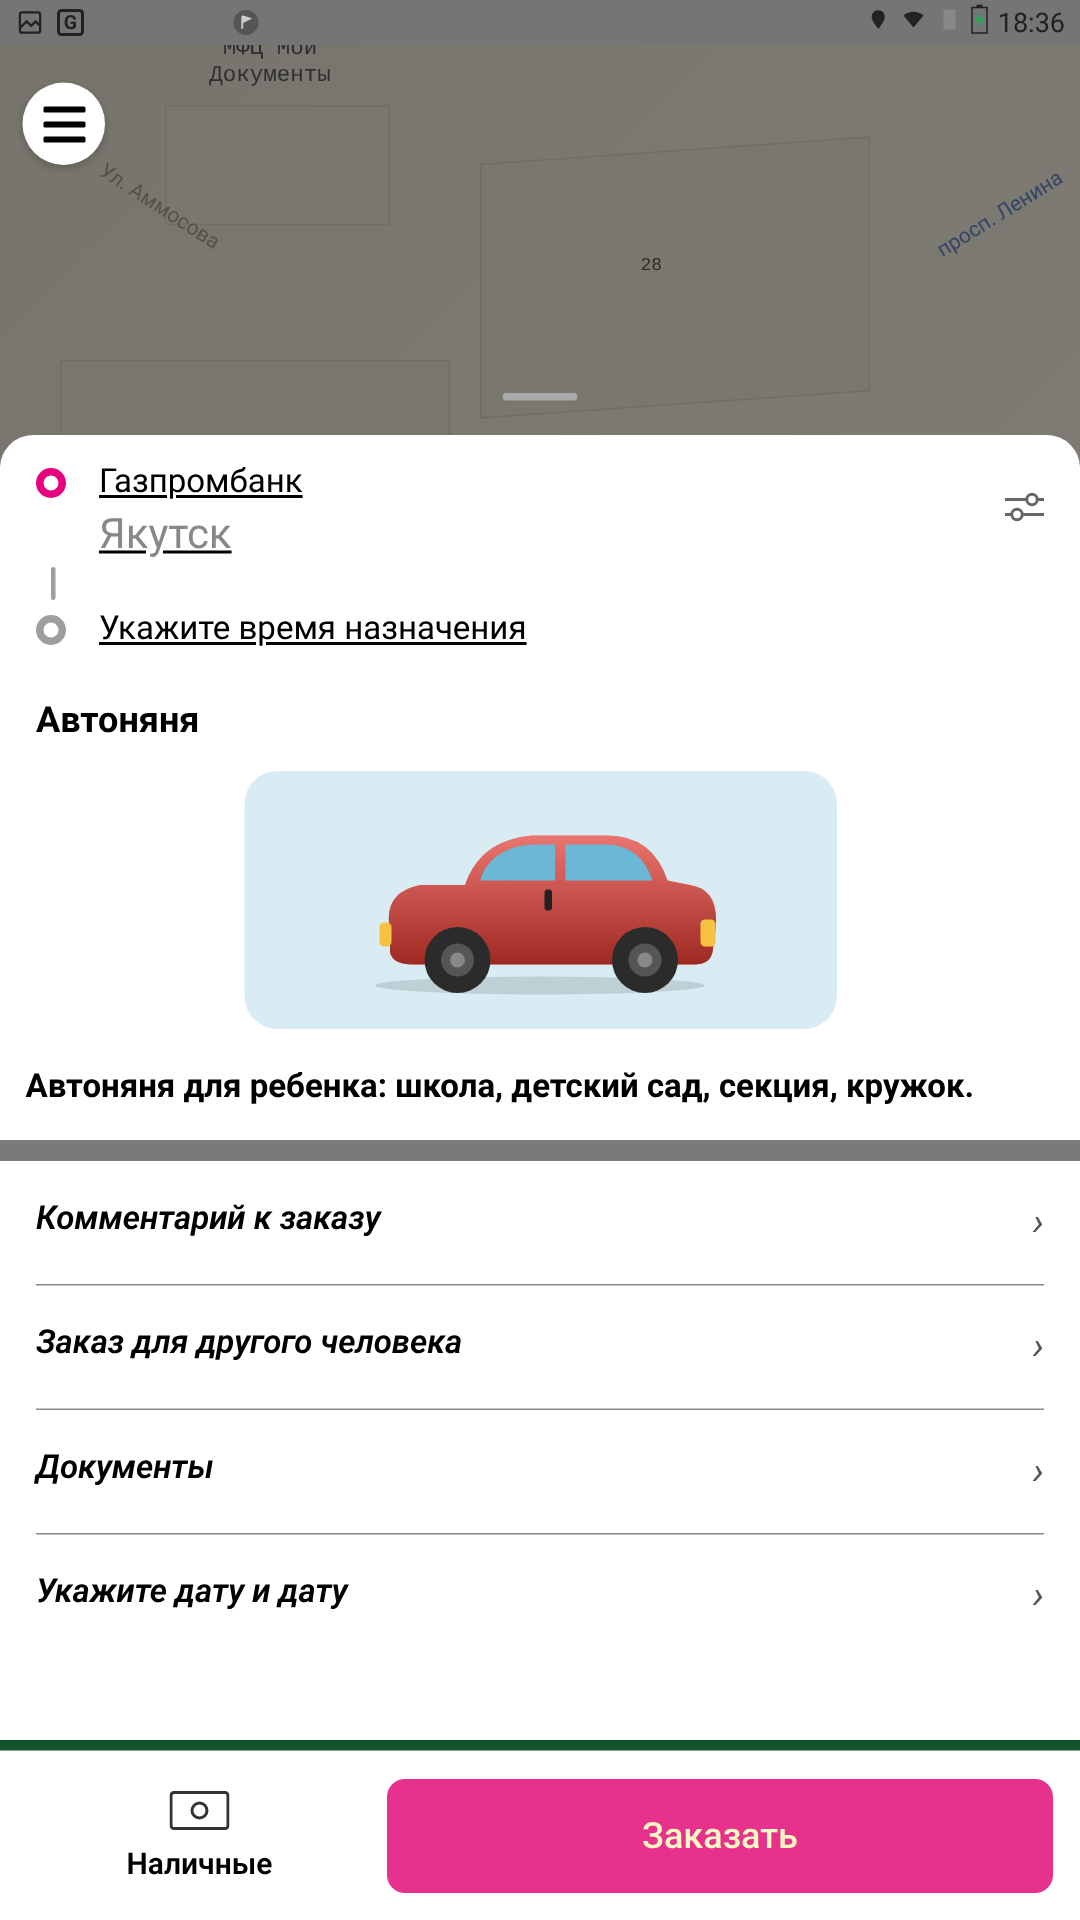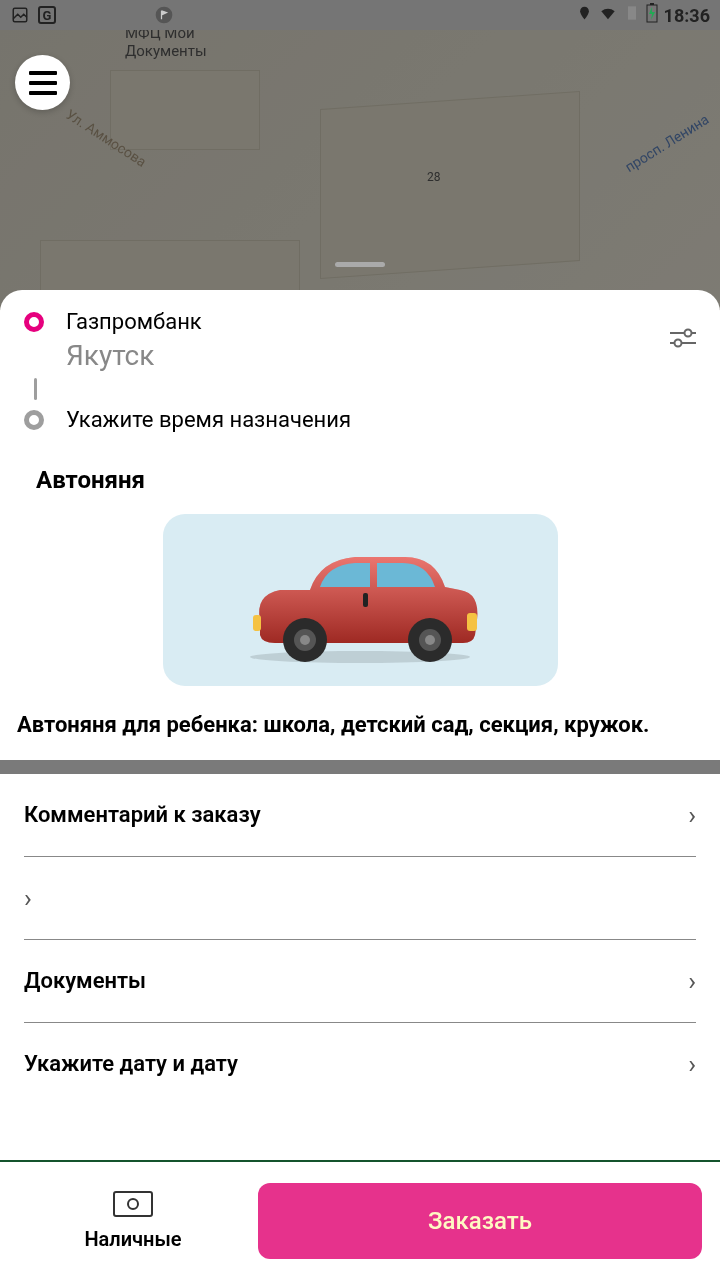--- a/index.html
+++ b/index.html
@@ -11,21 +11,21 @@
     height: 30px;
     background: #757575;
     display: flex;
     align-items: center;
     justify-content: space-between;
     padding: 0 10px;
     color: #222;
     font-size: 18px;
   }
   .status-left { display: flex; gap: 8px; align-items: center; }
-  .status-right { display: flex; gap: 6px; align-items: center; font-weight: 700; }
+  .status-right { display: flex; gap: 6px; align-items: center; font-weight: 400; }
   .status-icon { width: 20px; height: 20px; display: inline-flex; align-items: center; justify-content: center; }
 
   
   .map-bg {
     position: absolute;
     top: 30px;
     left: 0;
     right: 0;
     height: 280px;
     background: linear-gradient(135deg, #d8d4c6 0%, #e4e0d2 100%);
@@ -38,20 +38,22 @@
   }
   .map-building {
     position: absolute;
     background: #ded9c8;
     border: 1px solid #ccc7b5;
   }
   .map-label {
     position: absolute;
     color: #555;
     font-size: 15px;
+    text-align: center;
+    font-family: Liberation Mono, monospace;
   }
   .map-street {
     position: absolute;
     color: #a3937a;
     font-size: 14px;
   }
 
   
   .menu-btn {
     position: absolute;
@@ -131,34 +133,33 @@
     display: flex;
     justify-content: center;
     padding: 6px 0;
   }
   .addr-connector .line {
     width: 3px;
     height: 22px;
     background: #9e9e9e;
     border-radius: 2px;
   }
-  .addr-text { flex: 1; }
+  .addr-text { flex: 1; text-decoration: underline; }
   .addr-title { font-size: 22px; color: #000; line-height: 1.3; }
   .addr-sub { font-size: 28px; color: #888; margin-top: 2px; }
   .settings-icon {
     position: absolute;
     right: 24px;
     top: 38px;
   }
 
   .service-title {
     font-size: 24px;
     font-weight: 700;
     padding: 22px 24px 10px 24px;
-    margin-left: 12px;
   }
 
   .car-box {
     margin: 10px 24px 0 24px;
     background: #d9ecf3;
     border-radius: 22px;
     height: 172px;
     display: flex;
     align-items: center;
     justify-content: center;
@@ -176,47 +177,48 @@
   .thick-divider {
     height: 14px;
     background: #7a7a7a;
   }
 
   .options {
     padding: 0 24px;
   }
   .option-row {
     display: flex;
-    align-items: center;
+    align-items: flex-start;
     justify-content: space-between;
     padding: 26px 0;
     border-bottom: 1px solid #888;
     font-size: 22px;
     font-weight: 600;
+    font-style: italic;
   }
   .option-row:last-child { border-bottom: none; }
   .chevron {
     font-size: 26px;
     color: #555;
     font-weight: 400;
   }
 
   
   .bottom-bar {
     position: absolute;
     bottom: 0;
     left: 0;
     right: 0;
     height: 120px;
     background: #fff;
     display: flex;
     align-items: center;
     padding: 0 18px;
     gap: 10px;
-    border-top: 2px solid #14532d;
+    border-top: 7px solid #14532d;
     z-index: 20;
   }
   .payment {
     width: 230px;
     display: flex;
     flex-direction: column;
     align-items: center;
     gap: 6px;
   }
   .payment-label { font-size: 20px; font-weight: 600; }
@@ -367,20 +369,21 @@
   <div class="desc">Автоняня для ребенка: школа, детский сад, секция, кружок.</div>
 
   <div class="thick-divider"></div>
 
   <div class="options">
     <div class="option-row">
       <span>Комментарий к заказу</span>
       <span class="chevron">›</span>
     </div>
     <div class="option-row">
+      <span>Заказ для другого человека</span>
       <span class="chevron">›</span>
     </div>
     <div class="option-row">
       <span>Документы</span>
       <span class="chevron">›</span>
     </div>
     <div class="option-row">
       <span>Укажите дату и дату</span>
       <span class="chevron">›</span>
     </div>

